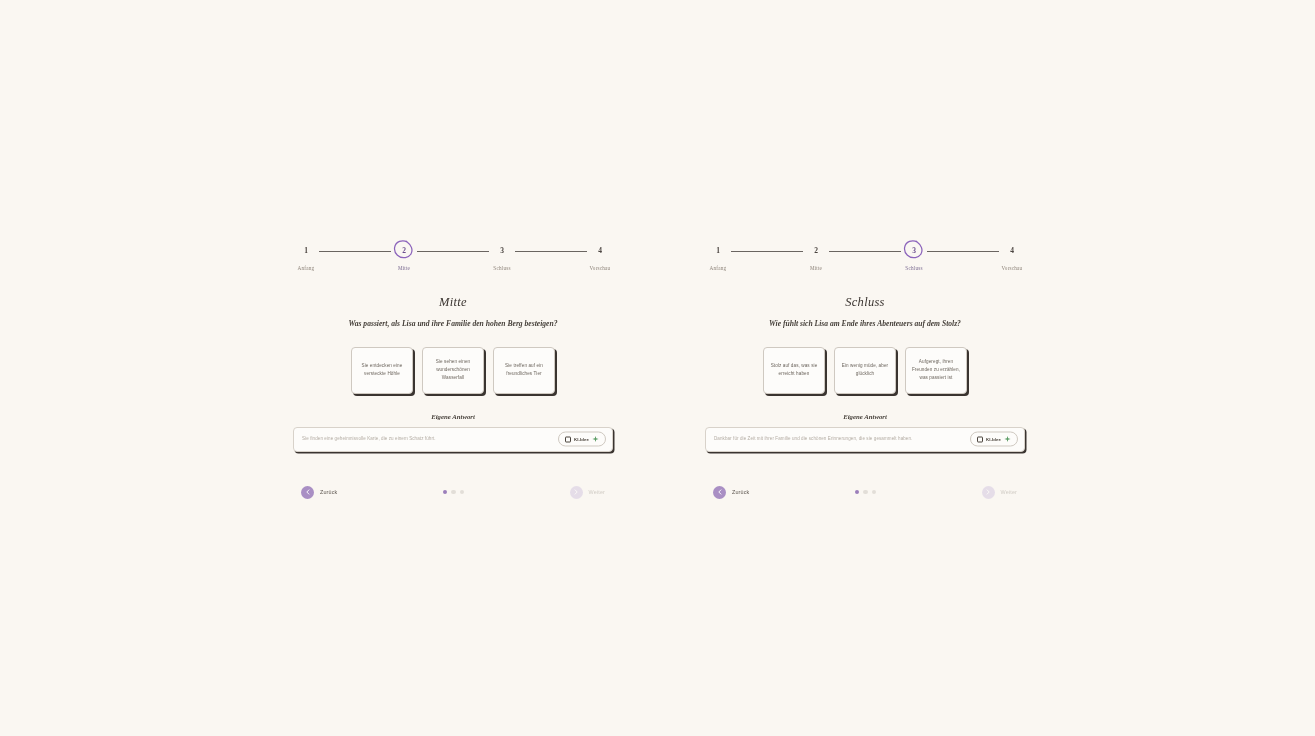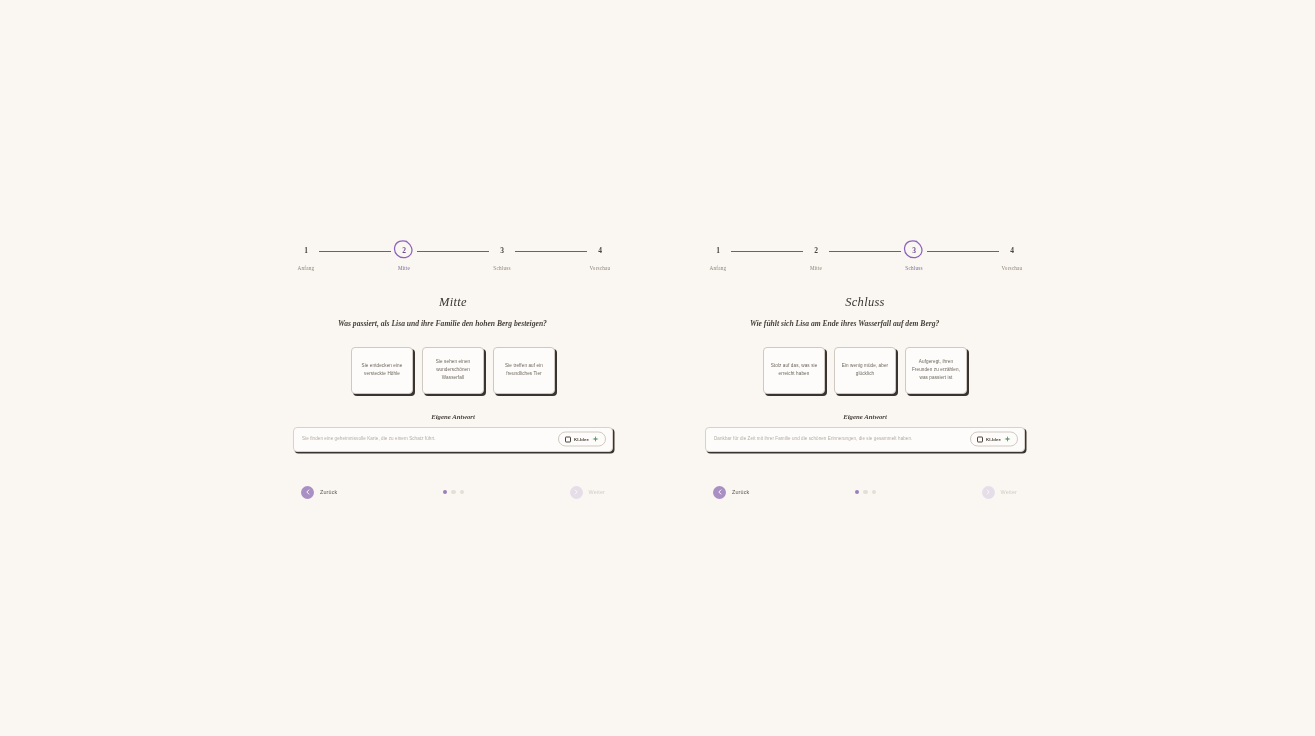--- a/index.html
+++ b/index.html
@@ -80,20 +80,21 @@
     text-align:center;
     margin-top:24px;
     letter-spacing:.3px;
   }
   .section-question{
     font-family:"Liberation Serif", serif;
     font-style:italic;
     font-weight:700;
     font-size:7.6px;
     color:#46403a;
+    text-align:center;
     margin:8px auto 8px;
     line-height:1.55;
     width:230px;
   }
 
   
   .cards{
     display:flex;
     justify-content:center;
     gap:9px;
@@ -331,21 +332,21 @@
     <div class="step-line"></div>
     <div class="step">
       <div class="step-num-wrap">
         <span class="step-num">4</span>
       </div>
       <span class="step-label">Vorschau</span>
     </div>
   </div>
 
   <div class="section-title">Schluss</div>
-  <div class="section-question">Wie fühlt sich Lisa am Ende ihres Wasserfall auf dem Berg?</div>
+  <div class="section-question">Wie fühlt sich Lisa am Ende ihres Abenteuers auf dem Stolz?</div>
 
   <div class="cards">
     <div class="card">
       <span class="card-text">Stolz auf das, was sie erreicht haben</span>
     </div>
     <div class="card">
       <span class="card-text">Ein wenig müde, aber glücklich</span>
     </div>
     <div class="card">
       <span class="card-text">Aufgeregt, ihren Freunden zu erzählen, was passiert ist</span>

